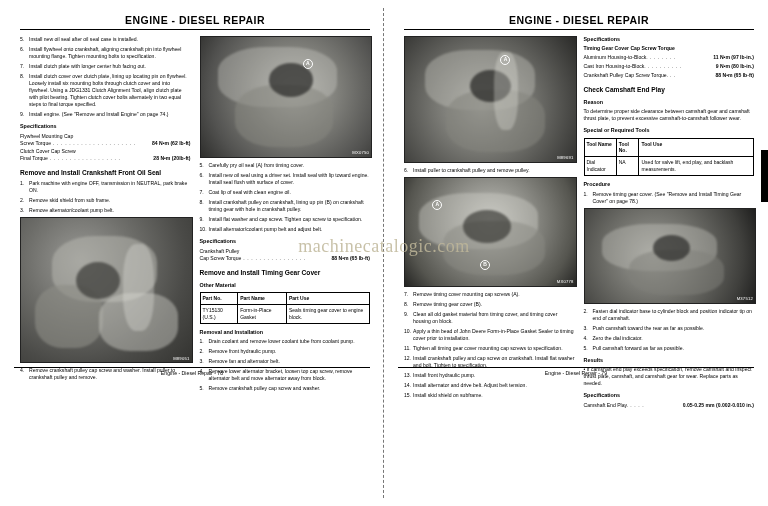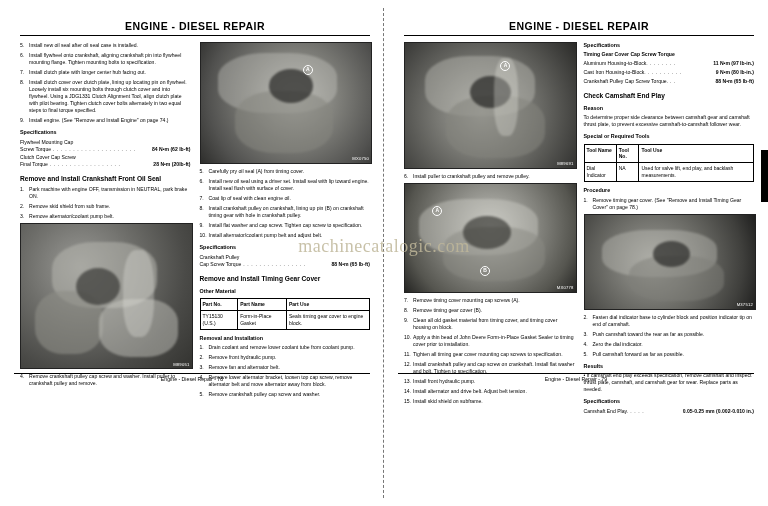--- a/index.html
+++ b/index.html
@@ -2,21 +2,21 @@
 <html><head>
 <meta charset="utf-8">
 <style>
   html,body{margin:0;padding:0;}
   body{
     width:768px;height:506px;background:#ffffff;
     font-family:"Liberation Sans", sans-serif;
     color:#000;overflow:hidden;position:relative;
   }
   .page{
-    position:absolute;top:10px;width:384px;height:380px;box-sizing:border-box;
+    position:absolute;top:4px;width:384px;height:380px;box-sizing:border-box;
     padding:10px 14px 0 20px;
   }
   .page-left{left:0;}
   .page-right{left:384px;}
   .divider{
     position:absolute;left:383px;top:8px;bottom:8px;width:0;
     border-left:1px dashed #777;
   }
   .hdr{
     text-align:center;font-weight:bold;font-size:10.5px;letter-spacing:.5px;

